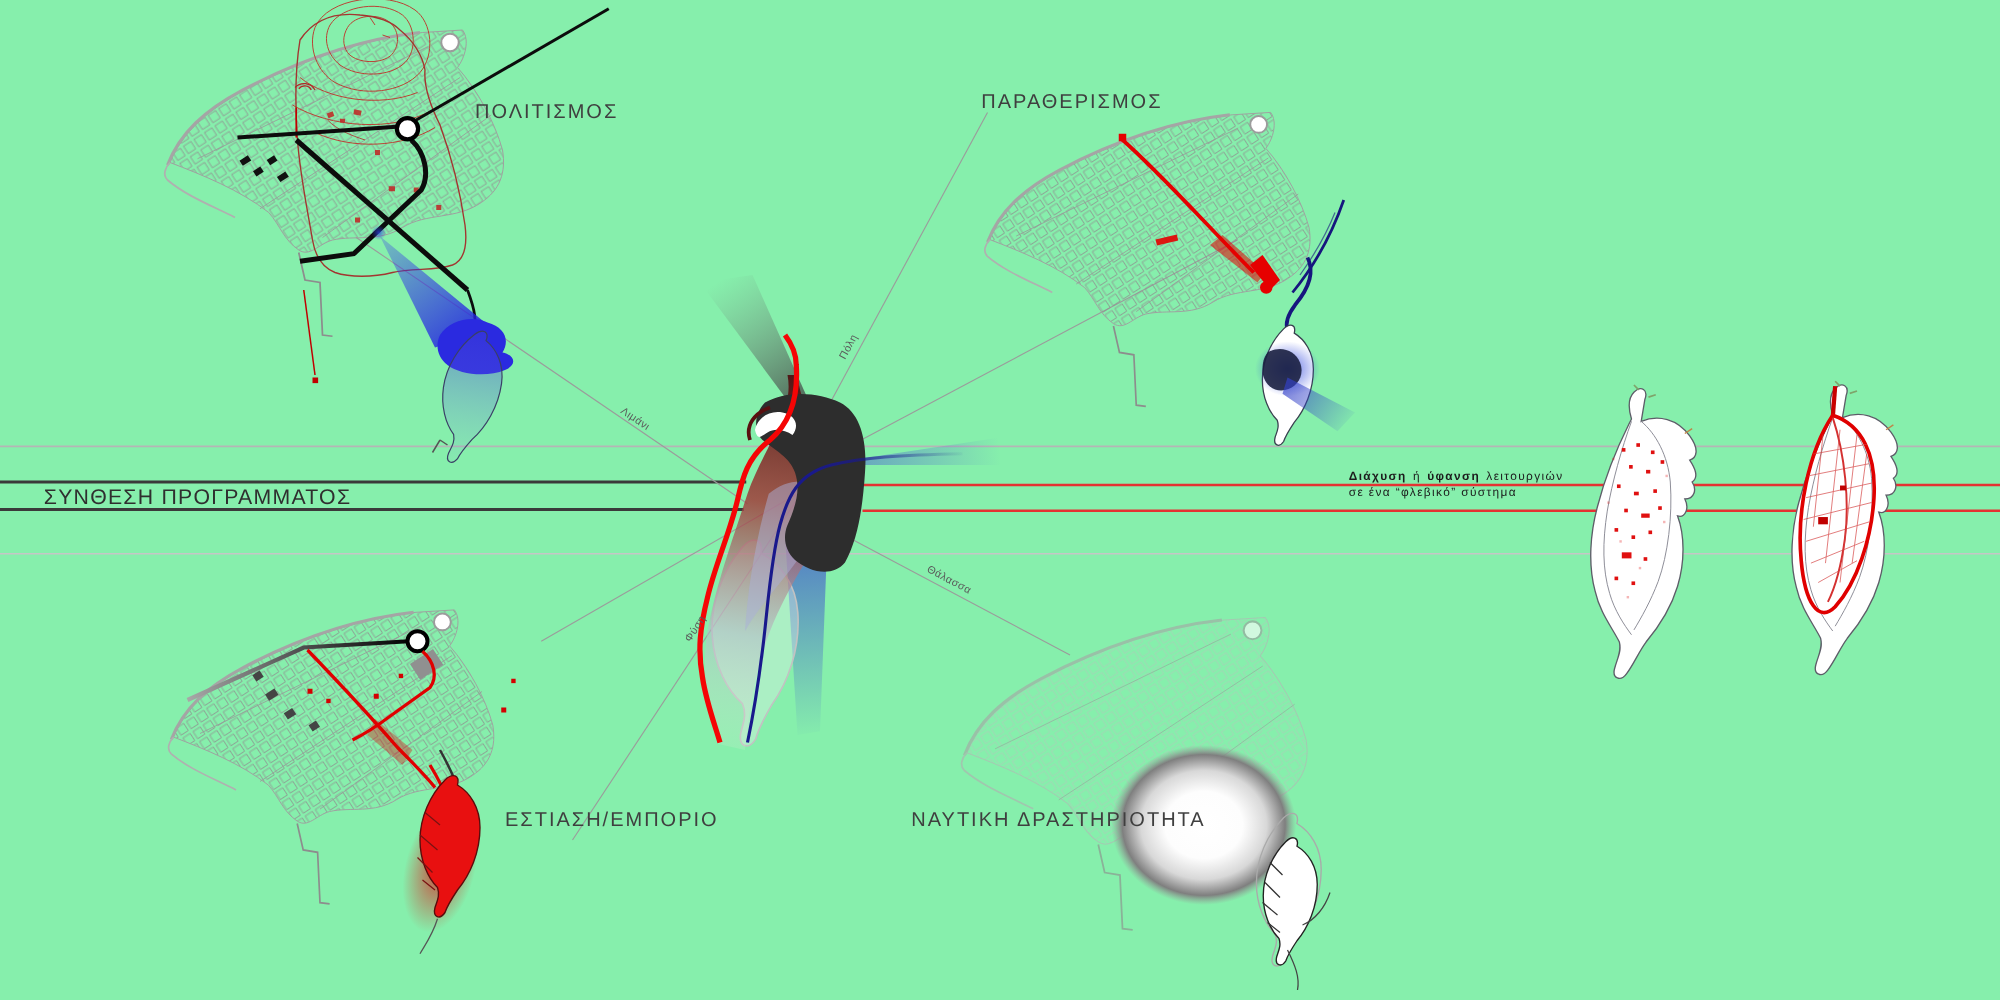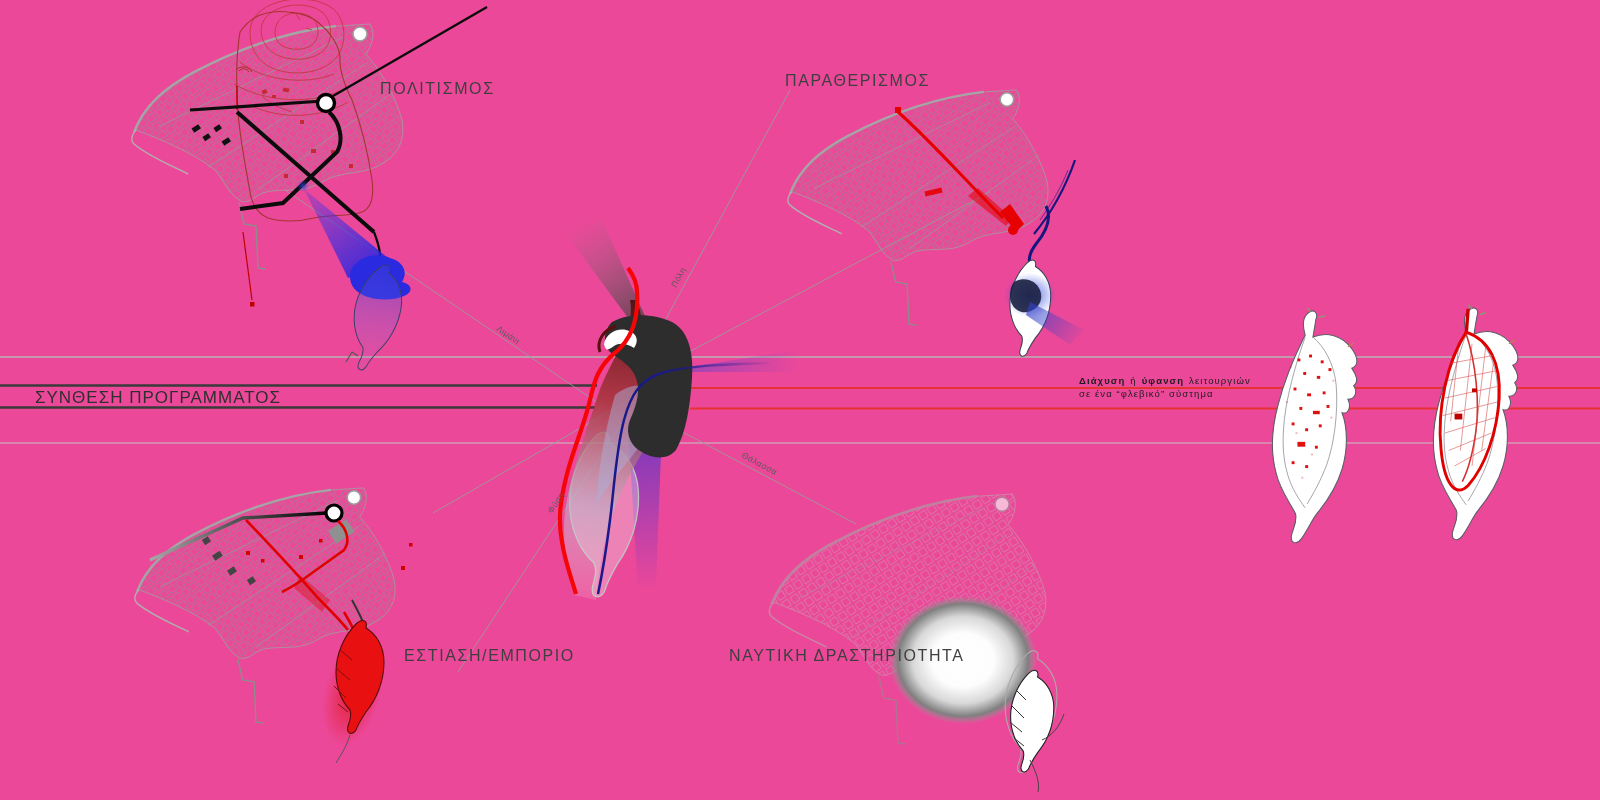--- a/index.html
+++ b/index.html
@@ -1,16 +1,16 @@
 <!DOCTYPE html>
 <html><head>
 <meta charset="utf-8">
 <style>
   html,body{margin:0;padding:0;background:#ffffff;}
-  #stage{position:relative;width:1600px;height:800px;background:#ec4899;overflow:hidden;}
+  #stage{position:relative;width:1600px;height:800px;background:#86efac;overflow:hidden;}
   svg{display:block}
   text{font-family:"Liberation Sans","DejaVu Sans",sans-serif;}
   .maplabel{font-size:16px;fill:#3f3f3f;letter-spacing:1.6px;}
   .barlabel{font-size:17px;fill:#2f2f2f;letter-spacing:1px;}
   .conn{font-size:8.5px;fill:#5a5a5a;letter-spacing:0.4px;}
   .ann{font-size:9.5px;fill:#1c1c1c;letter-spacing:1.1px;}
   .ann .b{font-weight:bold;}
 </style>
 </head>
 <body>

